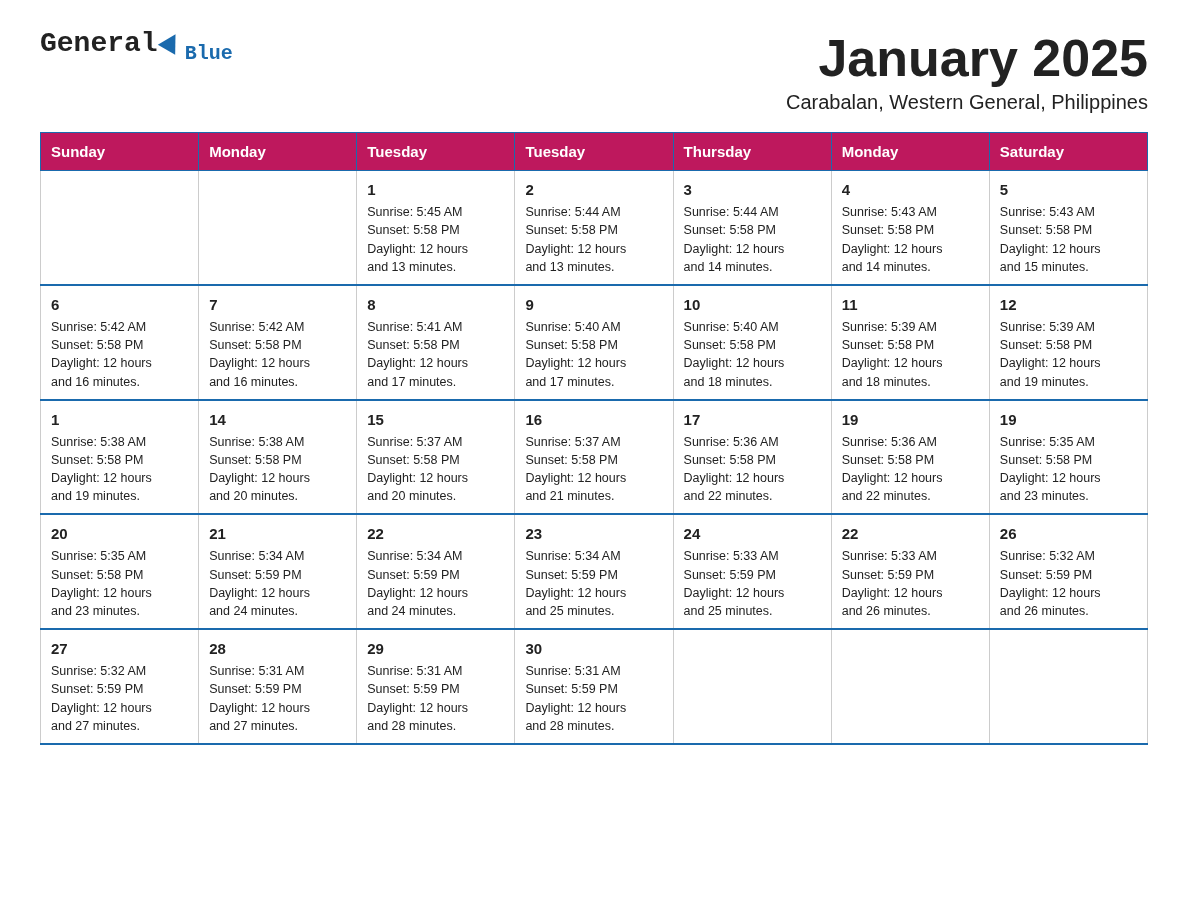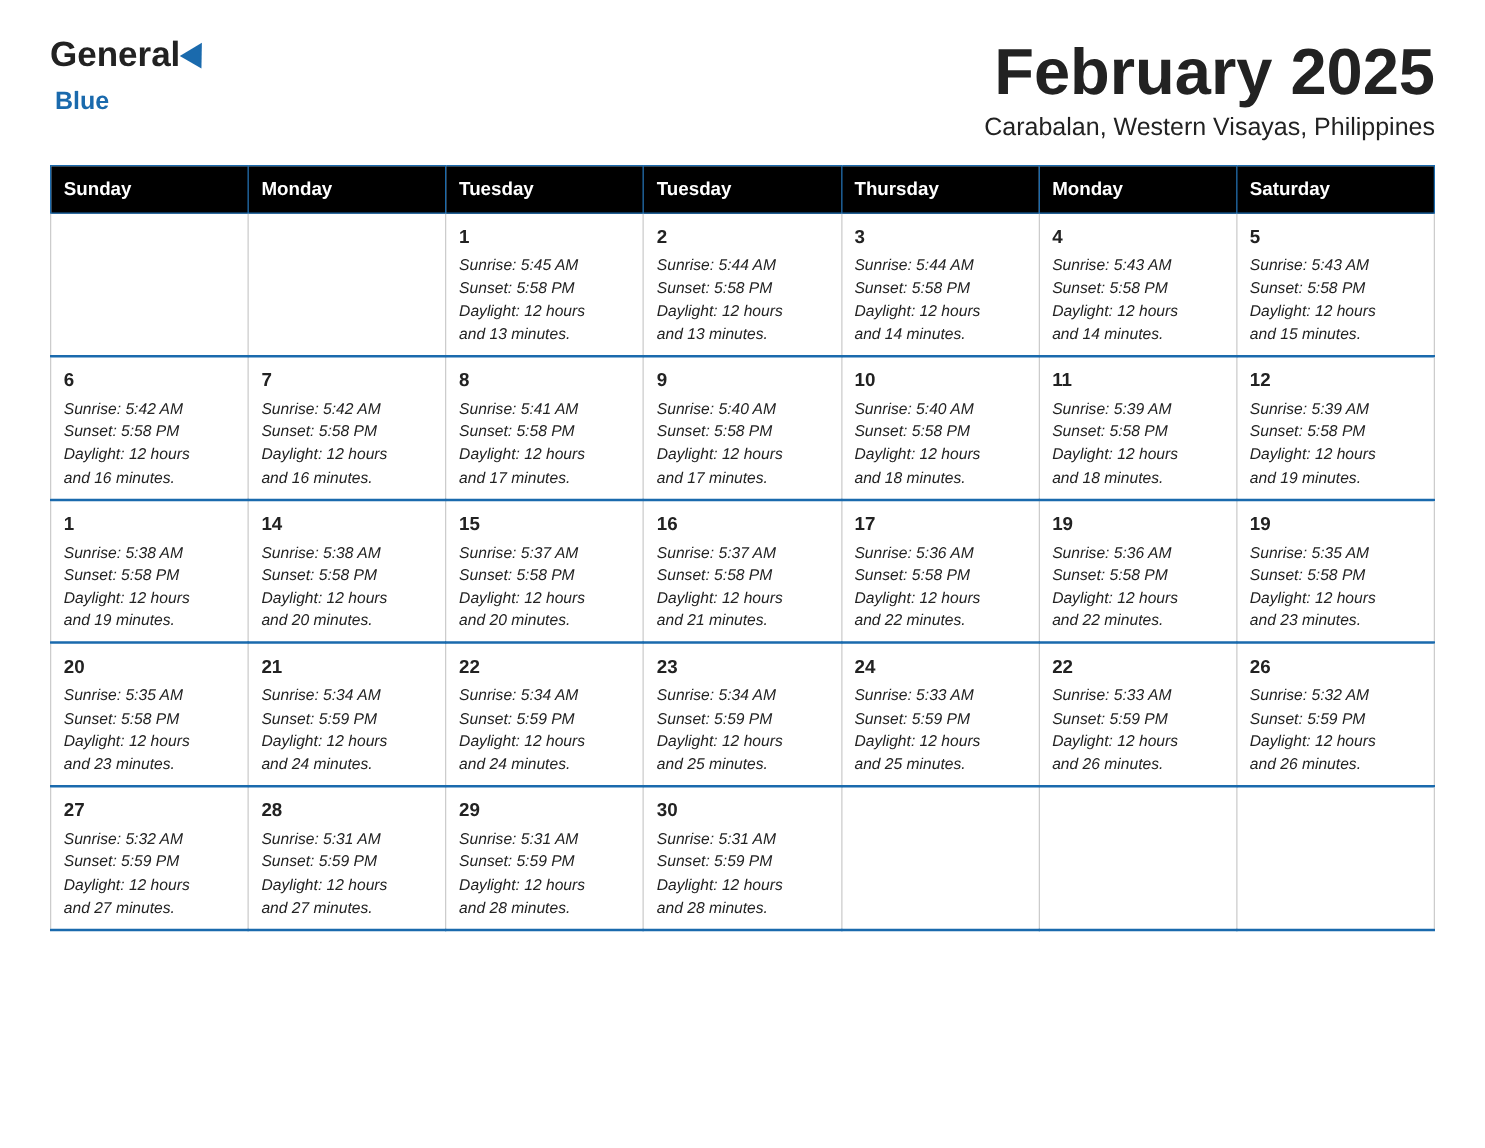--- a/index.html
+++ b/index.html
@@ -12,22 +12,23 @@
       min-height: 918px;
     }
     .header-area {
       display: flex;
       justify-content: space-between;
       align-items: flex-start;
       margin-bottom: 18px;
     }
     .logo {
       display: flex;
-      flex-direction: column;
+      flex-direction: row;
       align-items: flex-start;
+      font-family: Liberation Mono, monospace;
     }
     .logo-text {
       font-size: 28px;
       font-weight: bold;
       color: #222;
       line-height: 1;
       display: flex;
       align-items: center;
     }
     .logo-general { color: #222; }
@@ -62,21 +63,21 @@
       font-size: 20px;
       color: #222;
       margin-top: 4px;
     }
     table {
       width: 100%;
       border-collapse: collapse;
       table-layout: fixed;
     }
     thead tr th {
-      background-color: #000000;
+      background-color: #be185d;
       color: #fff;
       font-size: 15px;
       font-weight: bold;
       padding: 10px 10px;
       text-align: left;
       border: 1px solid #1a6aad;
     }
     tbody tr td {
       vertical-align: top;
       border: 1px solid #ccc;
@@ -94,38 +95,37 @@
       font-size: 15px;
       font-weight: bold;
       color: #222;
       display: block;
       margin-bottom: 3px;
     }
     .day-info {
       font-size: 12.5px;
       color: #222;
       line-height: 1.45;
-      font-style: italic;
     }
     .empty-cell { background: #fff; }
   </style>
 </head>
 <body>
 
 <div class="header-area">
   <div class="logo">
     <div class="logo-text">
       <span class="logo-general">General</span>
         <span class="logo-triangle"></span>
     </div>
     <div class="logo-subtitle">Blue</div>
   </div>
   <div class="title-area">
-    <div class="calendar-title">February 2025</div>
-    <div class="calendar-subtitle">Carabalan, Western Visayas, Philippines</div>
+    <div class="calendar-title">January 2025</div>
+    <div class="calendar-subtitle">Carabalan, Western General, Philippines</div>
   </div>
 </div>
 
 <table>
   <thead>
     <tr>
     <th>Sunday</th>
         <th>Monday</th>
         <th>Tuesday</th>
         <th>Tuesday</th>

